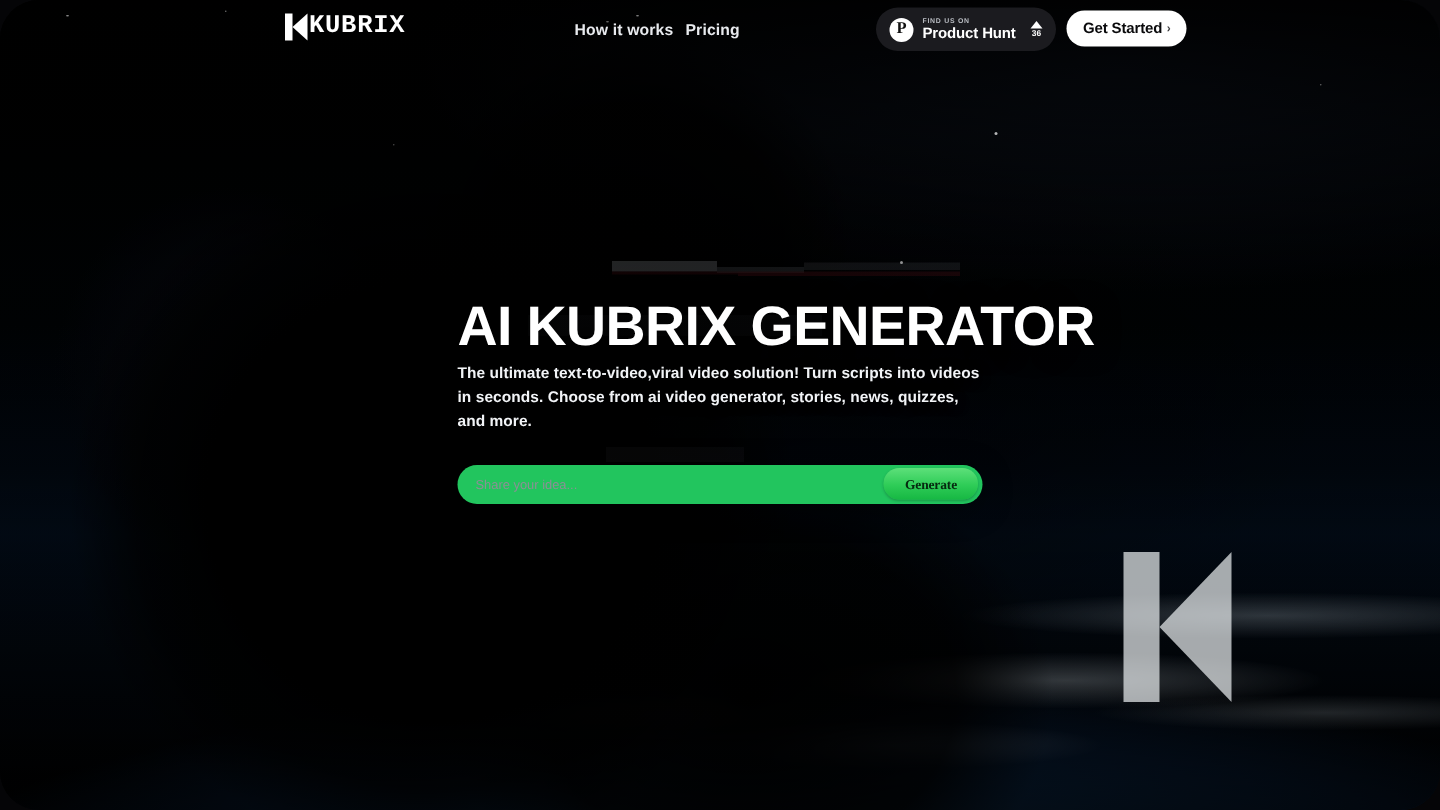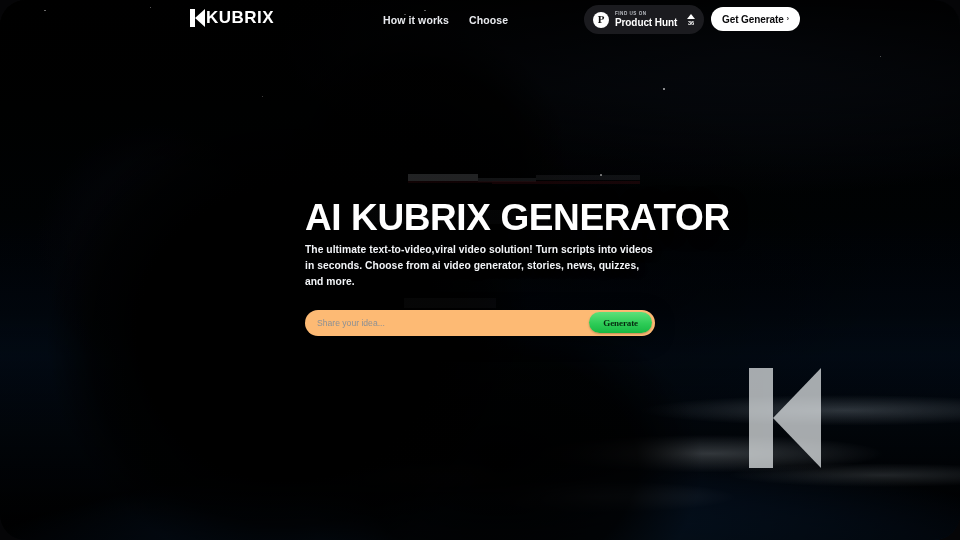--- a/index.html
+++ b/index.html
@@ -77,24 +77,24 @@
   .logo { position:absolute; left:190px; top:9px; display:flex; align-items:center; gap:1px; }
   .logo-k { position:relative; width:15px; height:18px; }
   .logo-k .bar { position:absolute; left:0; top:0; width:5px; height:18px; background:#fff; }
   .logo-k .tri {
     position:absolute; left:5px; top:0; width:0; height:0;
     border-top:9px solid transparent; border-bottom:9px solid transparent;
     border-right:10px solid #fff;
   }
   .logo-word {
     color:#fff; font-size:17px; font-weight:700; letter-spacing:.5px;
-    line-height:18px; font-family:Liberation Sans, sans-serif;
-  }
-
-  .nav-links { position:absolute; left:383px; top:14px; display:flex; gap:20px;text-align:right; }
+    line-height:18px; font-family:Liberation Mono, monospace;
+  }
+
+  .nav-links { position:absolute; left:383px; top:14px; display:flex; gap:8px;text-align:right; }
   .nav-links a {
     color:#e8eaee; font-size:10.5px; font-weight:600; text-decoration:none;
     letter-spacing:.1px;
   }
 
   
   .ph-badge {
     position:absolute; left:584px; top:5px;
     height:29px; width:120px;
     background:#1b1b1f; border-radius:15px;
@@ -137,21 +137,21 @@
   .subcopy {
     margin-top:4px; width:348px;
     color:#f2f4f7; font-size:10.3px; font-weight:700; line-height:16px;
     letter-spacing:.05px;
     text-shadow:0 1px 8px rgba(0,0,0,.6);
   }
 
   
   .searchbar {
     margin-top:20px; width:350px; height:26px;
-    background:#fdba74; border-radius:13px;
+    background:#22c55e; border-radius:13px;
     display:flex; align-items:center;
     padding:0 3px 0 0;
     box-shadow:0 4px 20px rgba(0,0,0,.35);
   }
   .searchbar input {
     flex:1; height:100%; border:0; outline:0; background:transparent;
     padding-left:12px; font-size:8.6px; color:#2c2f33;
     font-family:"Liberation Sans", sans-serif;
   }
   .searchbar input::placeholder { color:#8b9095; }
@@ -216,37 +216,37 @@
     <div class="logo">
       <span class="logo-k">
         <span class="bar"></span>
           <span class="tri"></span>
       </span>
       <span class="logo-word">KUBRIX</span>
     </div>
 
     <nav class="nav-links">
       <a href="#">How it works</a>
-      <a href="#">Choose</a>
+      <a href="#">Pricing</a>
     </nav>
 
     <div class="ph-badge">
       <span class="ph-logo">P</span>
       <span class="ph-text">
         <span class="ph-top">FIND US ON</span>
         <span class="ph-name">Product Hunt</span>
       </span>
       <span class="ph-vote">
         <span class="ph-caret"></span>
         <span class="ph-count">36</span>
       </span>
     </div>
 
     <div class="cta-pill">
-      <span>Get Generate</span>
+      <span>Get Started</span>
       <span class="chev">›</span>
     </div>
   </div>
 
   <div id="content">
     <h1 class="headline">AI KUBRIX GENERATOR</h1>
     <p class="subcopy">The ultimate text-to-video,viral video solution! Turn scripts into videos in seconds. Choose from ai video generator, stories, news, quizzes, and more.</p>
 
     <div class="searchbar">
       <input type="text" placeholder="Share your idea..." style="">

